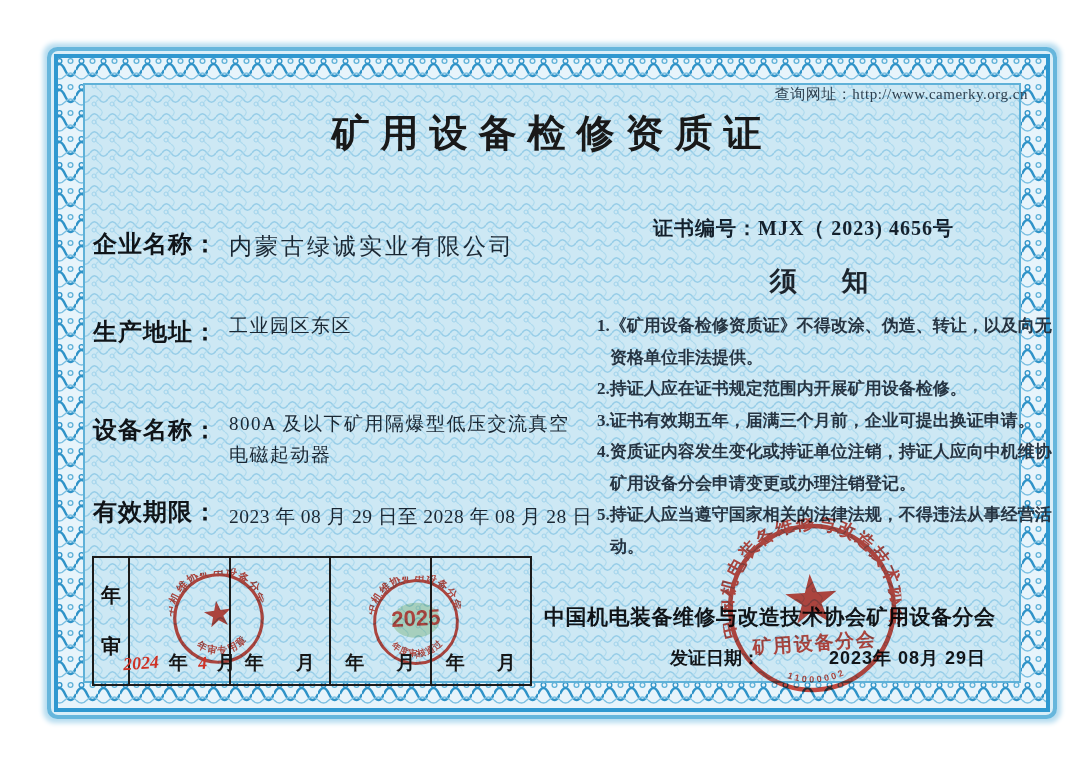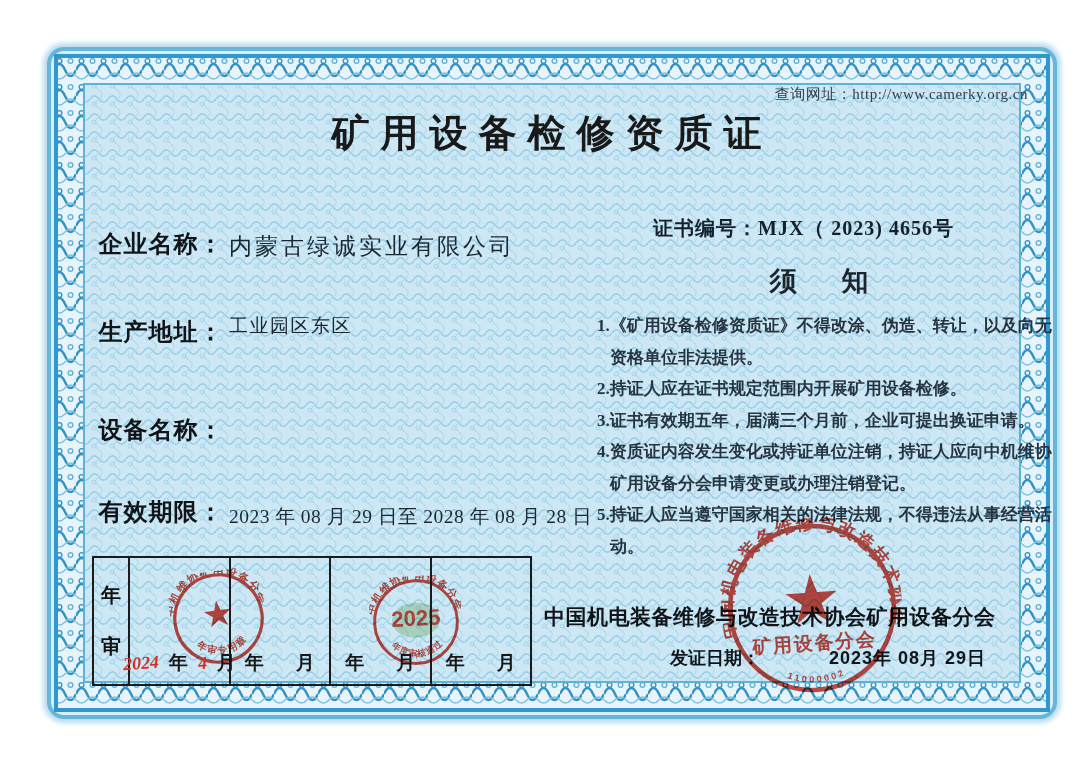--- a/index.html
+++ b/index.html
@@ -2,41 +2,41 @@
 <html><head>
 <meta charset="utf-8">
 <style>
   html,body{margin:0;padding:0;}
   body{
     width:1090px;height:767px;background:#ffffff;overflow:hidden;
     font-family:"Liberation Sans",sans-serif;position:relative;
   }
   .cert{
     position:absolute;left:54px;top:54px;width:996px;height:658px;
-    background:#cde8f4;border-radius:10px;
+    background:#cde8f4;border-radius:4px;
     box-shadow:0 0 0 3px #d9eef8, 0 0 0 7px #66b6dc, 0 0 5px 11px #b7ddf0;
   }
   .cert .framesvg{position:absolute;left:0;top:0;width:100%;height:100%;}
   .content{position:absolute;left:0;top:0;width:100%;height:100%;}
 
   .url-line{
     position:absolute;top:31px;right:22px;
     font-family:"Liberation Serif",serif;font-size:15px;color:#2c3e4e;letter-spacing:.5px;
   }
   .title{
     position:absolute;top:54px;left:0;width:100%;text-align:center;
     font-size:38px;font-weight:900;color:#191919;letter-spacing:11px;
     font-family:"Liberation Sans",sans-serif;
   }
   .cert-no{
     position:absolute;left:599px;top:161px;
     font-family:"Liberation Serif",serif;font-size:20px;font-weight:600;color:#14202c;letter-spacing:1px;
   }
 
-  .field{position:absolute;left:39px;display:flex;text-align:center;}
+  .field{position:absolute;left:39px;display:flex;}
   .field .lbl{
     width:136px;font-size:24px;font-weight:800;color:#101418;letter-spacing:1px;flex:none;
   }
   .field .lbl.pt{padding-top:9px;}
   .field .val{
     font-family:"Liberation Serif",serif;color:#1a2733;font-weight:400;
     padding-top:3px;line-height:31px;
   }
   .val.big{font-size:23px;letter-spacing:3px;}
   .val.med{font-size:19px;letter-spacing:1.5px;}
@@ -131,20 +131,24 @@
 
     <div class="field" style="top:253px">
       <div class="lbl pt">生产地址：</div>
       <div class="val med">
         <div>工业园区东区</div>
       </div>
     </div>
 
     <div class="field" style="top:351px">
       <div class="lbl pt">设备名称：</div>
+      <div class="val med">
+        <div>800A 及以下矿用隔爆型低压交流真空</div>
+        <div>电磁起动器</div>
+      </div>
     </div>
 
     <div class="field" style="top:442px">
       <div class="lbl">有效期限：</div>
       <div class="val date">2023 年 08 月 29 日至 2028 年 08 月 28 日</div>
     </div>
 
     <div class="review-table">
       <div class="rt-label">
         <span>年</span>

